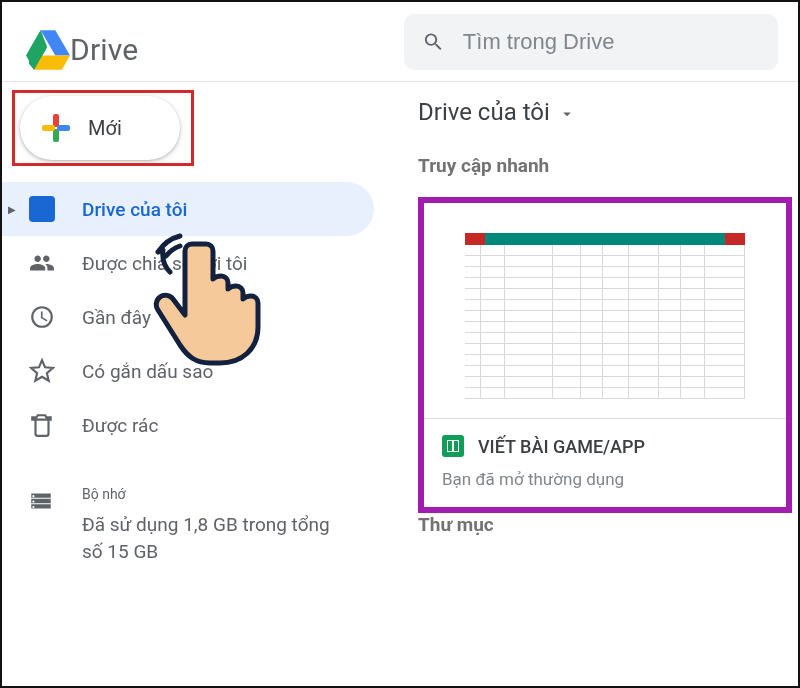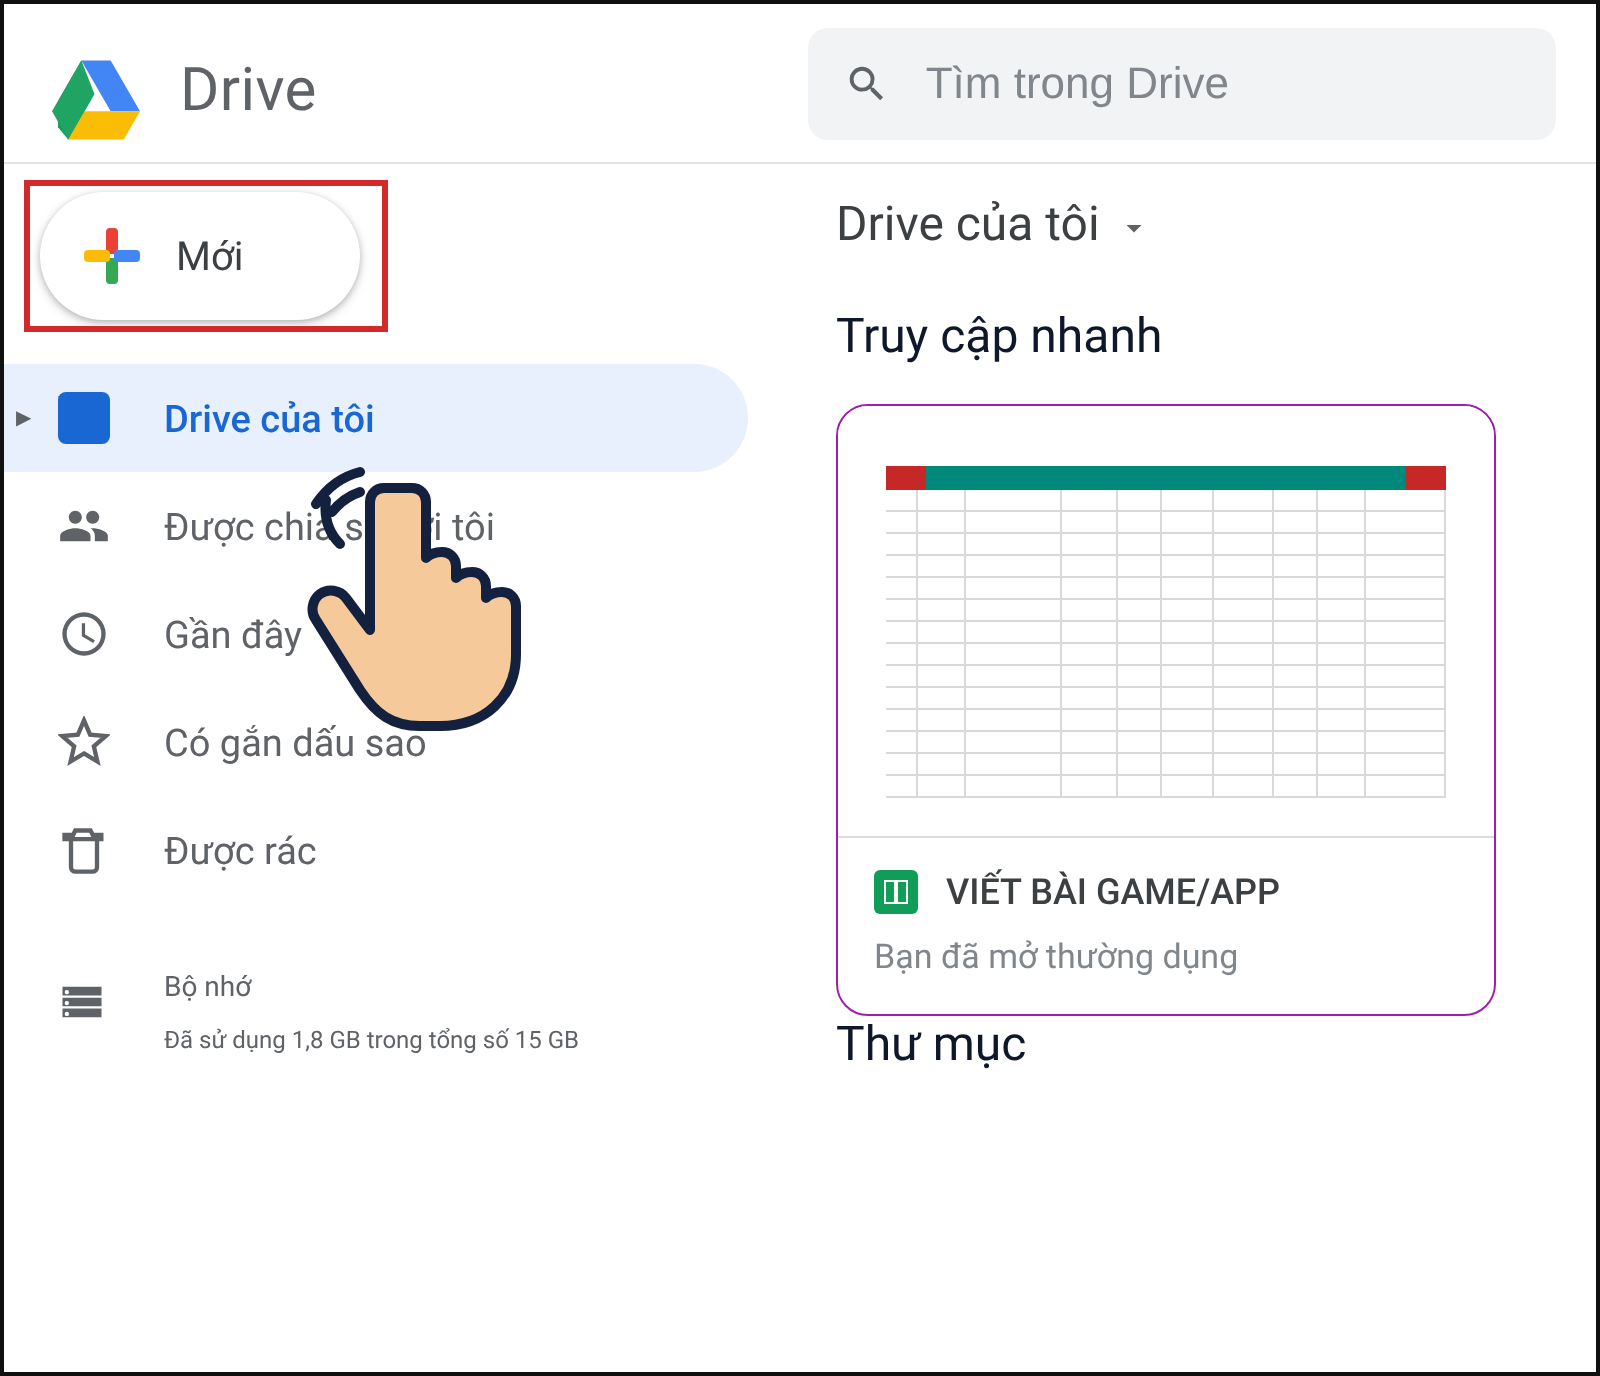--- a/index.html
+++ b/index.html
@@ -13,21 +13,21 @@
     position: relative;
   }
   .header {
     display: flex;
     align-items: center;
     height: 80px;
     border-bottom: 1px solid #e1e3e6;
     padding: 0 20px 0 24px;
     gap: 18px;
   }
-  .logo-block { display:flex; gap:20px; width: 360px; margin-top: 16px;}
+  .logo-block { display:flex; align-items:center; gap:0; width: 360px; margin-top: 16px;}
   .logo-svg { width:44px; height:44px; }
   .app-title { font-size: 30px; color:#5f6368; letter-spacing:0.2px;}
   .search {
     flex:1;
     background:#f1f3f4;
     border-radius: 10px;
     height:56px;
     display:flex;
     align-items:center;
     padding: 0 18px;
@@ -92,29 +92,29 @@
   .nav-item.active .ico svg{ fill:#1967d2;}
   .drive-square{ width:26px;height:26px;border-radius:4px;background:#1967d2;display:flex;align-items:center;justify-content:center;}
   .drive-square svg{ width:16px;height:16px; fill:#fff;}
   .storage{
     display:flex; gap:26px; padding-left:26px; margin-top:34px;
     color:#5f6368;
   }
   .storage .ico{ width:28px;height:28px; padding-top:2px;}
   .storage .ico svg{ width:26px;height:26px; fill:#5f6368;}
   .storage .txt{ font-size:14px;}
-  .storage .sub{ font-size:12px; margin-top:10px; line-height:1.4; max-width:260px;}
+  .storage .sub{ font-size:19px; margin-top:10px; line-height:1.4; max-width:260px;}
   .main{ flex:1; padding: 16px 0 0 26px; position:relative;}
   .crumb{ display:flex; align-items:center; gap:8px; font-size:24px; color:#3c4043; cursor:pointer; margin-bottom:28px;}
   .crumb svg{ width:18px;height:18px; fill:#5f6368; margin-top:4px;}
-  .section-label{ font-size:24px; color:#0f172a; margin-bottom:20px;}
+  .section-label{ font-size:19px; color:#737373; margin-bottom:20px;font-weight:bold;}
   .card{
-    width:330px;
-    border:1px solid #a21caf;
-    border-radius:16px;
+    width:374px;
+    border:6px solid #a21caf;
+    border-radius:0;
     overflow:hidden;
     background:#fff;
   }
   .card-preview{
     height:216px;
     background:#fff;
     display:flex; align-items:center; justify-content:center;
     border-bottom:1px solid #dadce0;
     position:relative;
     padding-top:20px;

